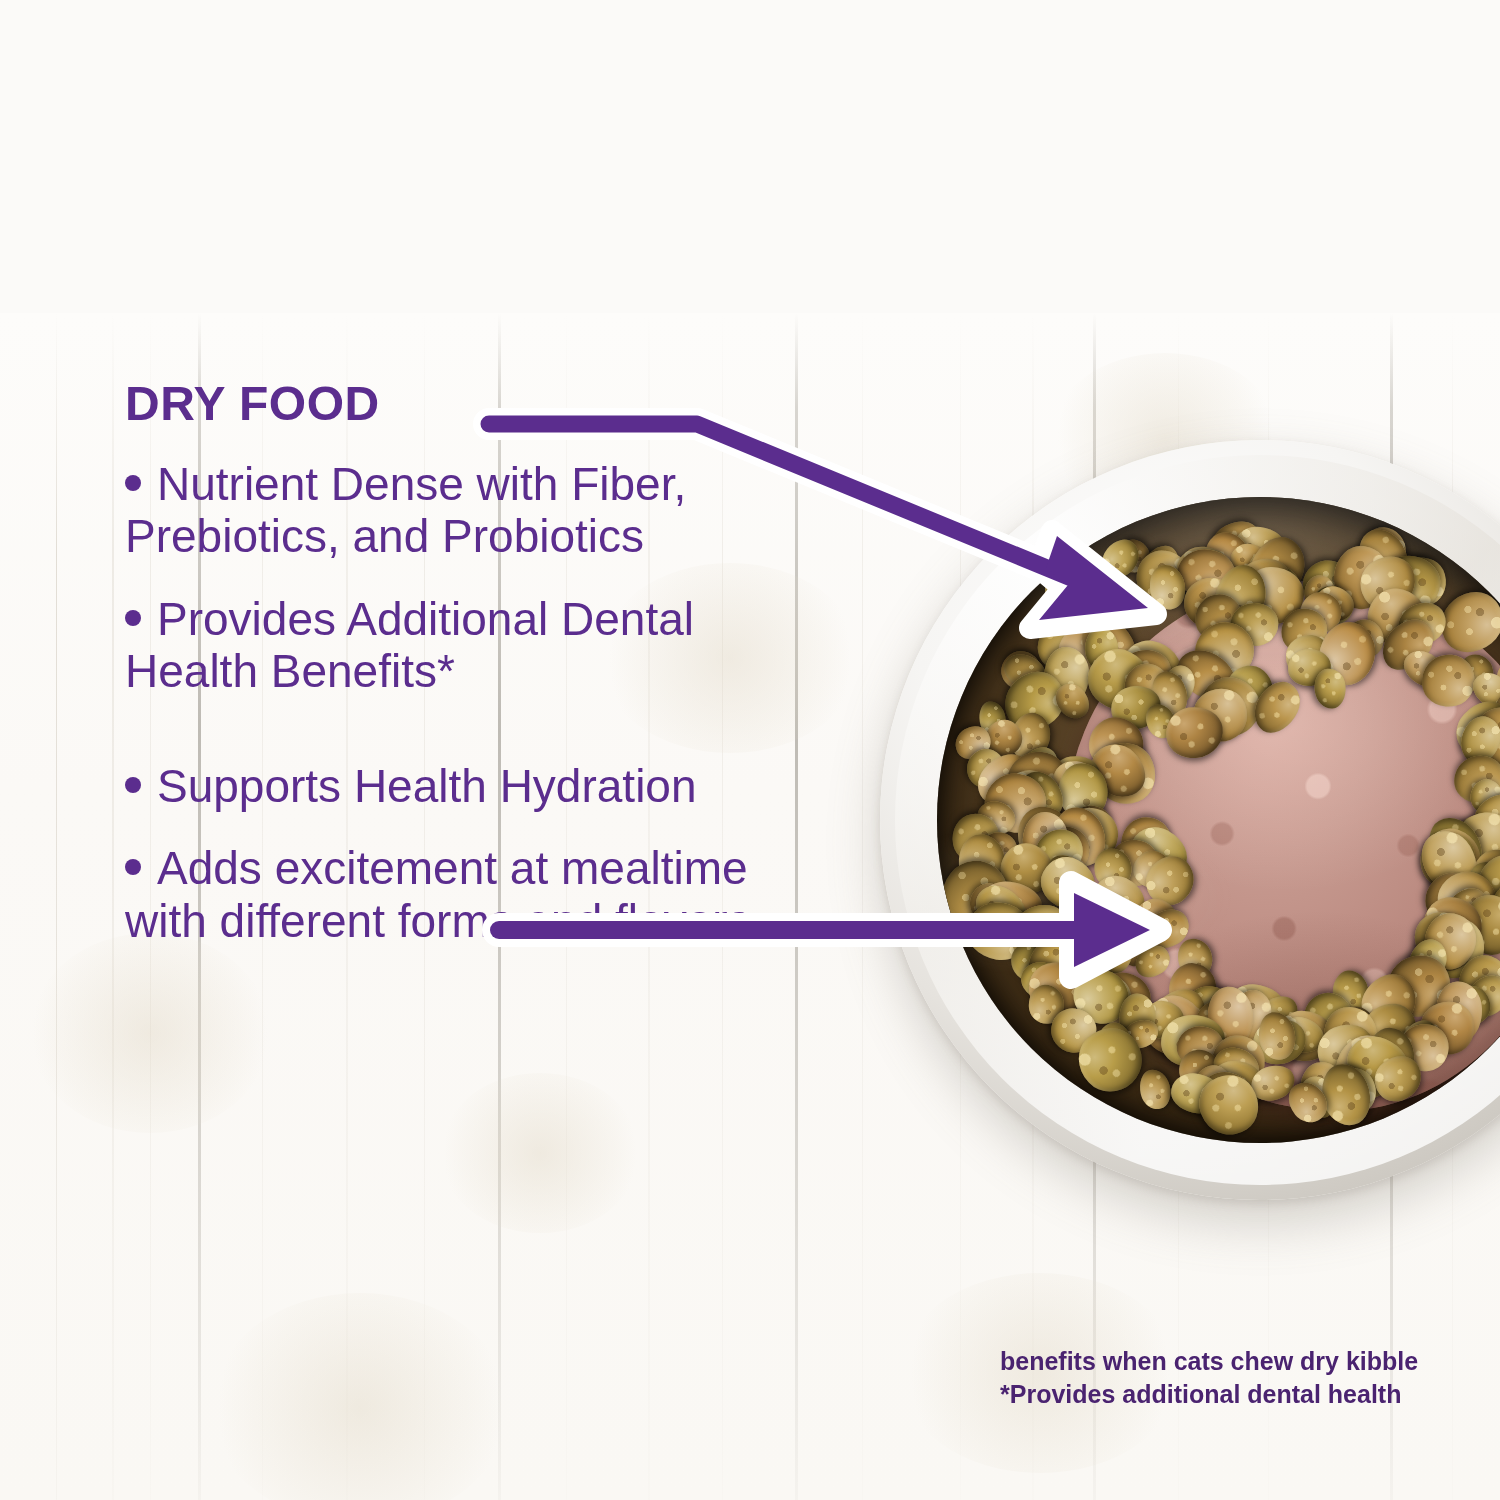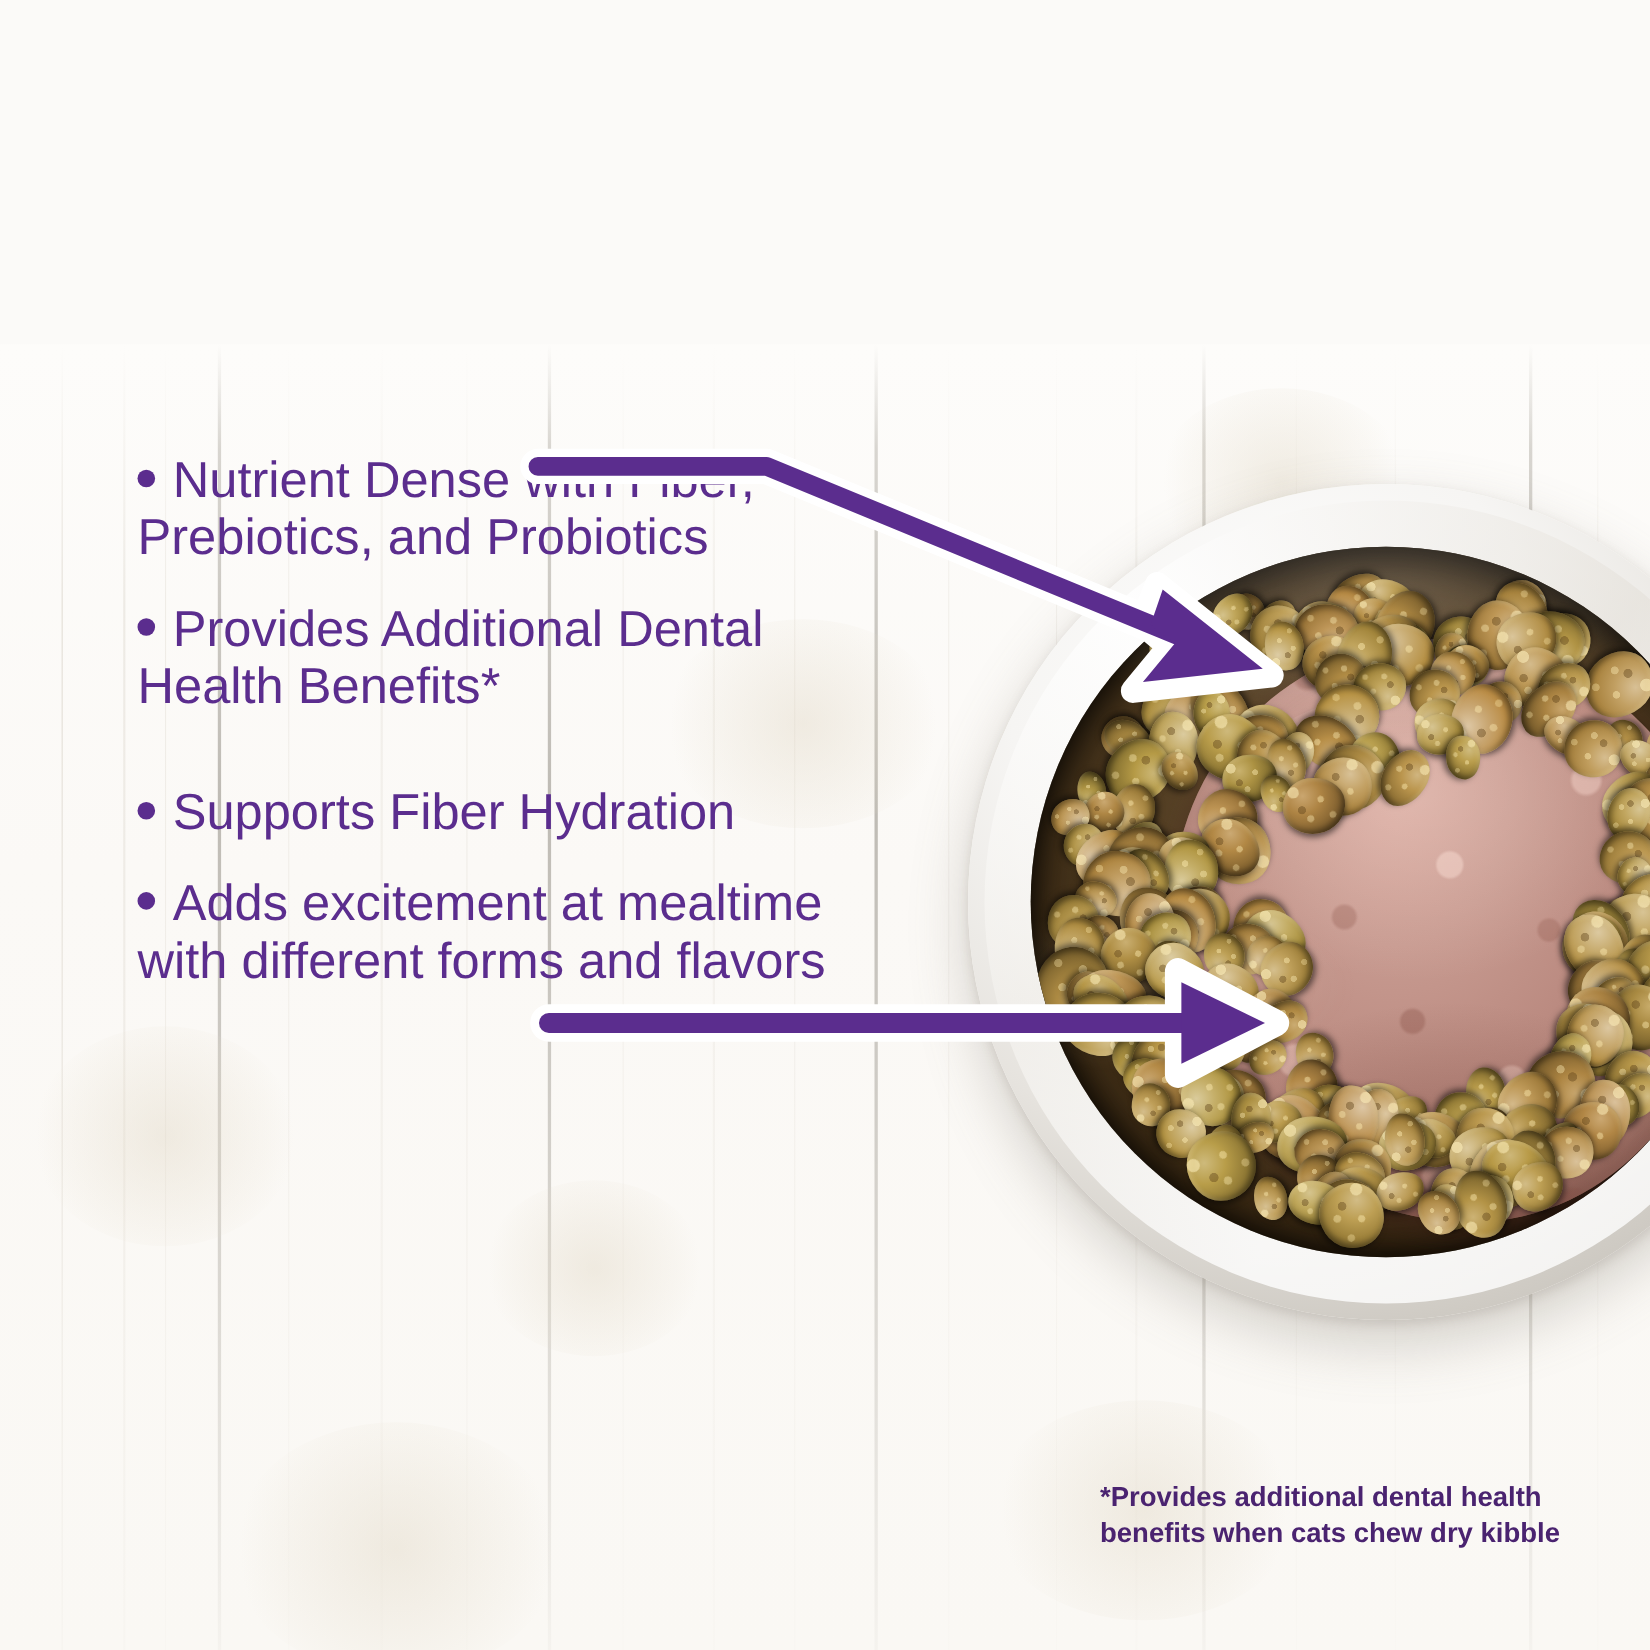--- a/index.html
+++ b/index.html
@@ -555,34 +555,35 @@
         <div id="pate-shadow-low"></div>
       </div>
       <div id="bowl-inner-sheen"></div>
     </div>
   </div>
 
 
   <div id="copy">
 
     <div id="dry-block">
+      <div class="section-heading">DRY FOOD</div>
       <div class="bullets">
         <div class="bullet">
           <span class="dot"></span><span>Nutrient Dense with Fiber, Prebiotics, and Probiotics</span>
         </div>
         <div class="bullet">
           <span class="dot"></span><span>Provides Additional Dental Health Benefits*</span>
         </div>
       </div>
     </div>
 
     <div id="wet-block">
       <div class="bullets">
         <div class="bullet">
-          <span class="dot"></span><span>Supports Fiber Hydration</span>
+          <span class="dot"></span><span>Supports Health Hydration</span>
         </div>
         <div class="bullet">
           <span class="dot"></span><span>Adds excitement at mealtime with different forms and flavors</span>
         </div>
       </div>
     </div>
 
   </div>
 
   <svg id="arrow-layer" viewBox="0 0 1500 1500">
@@ -596,17 +597,17 @@
 
     <g>
       <path d="M 499 930 L 1085 930" fill="none" stroke="#FFFFFF" stroke-width="34" stroke-linecap="round"></path>
       <path d="M 1071 883 L 1160 930 L 1071 977 Z" fill="#FFFFFF" stroke="#FFFFFF" stroke-width="24" stroke-linejoin="round"></path>
       <path d="M 499 930 L 1082 930" fill="none" stroke="#5B2D8E" stroke-width="18" stroke-linecap="round"></path>
       <path d="M 1074 893 L 1150 930 L 1074 967 Z" fill="#5B2D8E"></path>
     </g>
   </svg>
 
   <div id="footnote">
+    <div>benefits when cats chew dry kibble</div>
     <div>*Provides additional dental health</div>
-    <div>benefits when cats chew dry kibble</div>
   </div>
 
 </div>
 
 </body></html>

